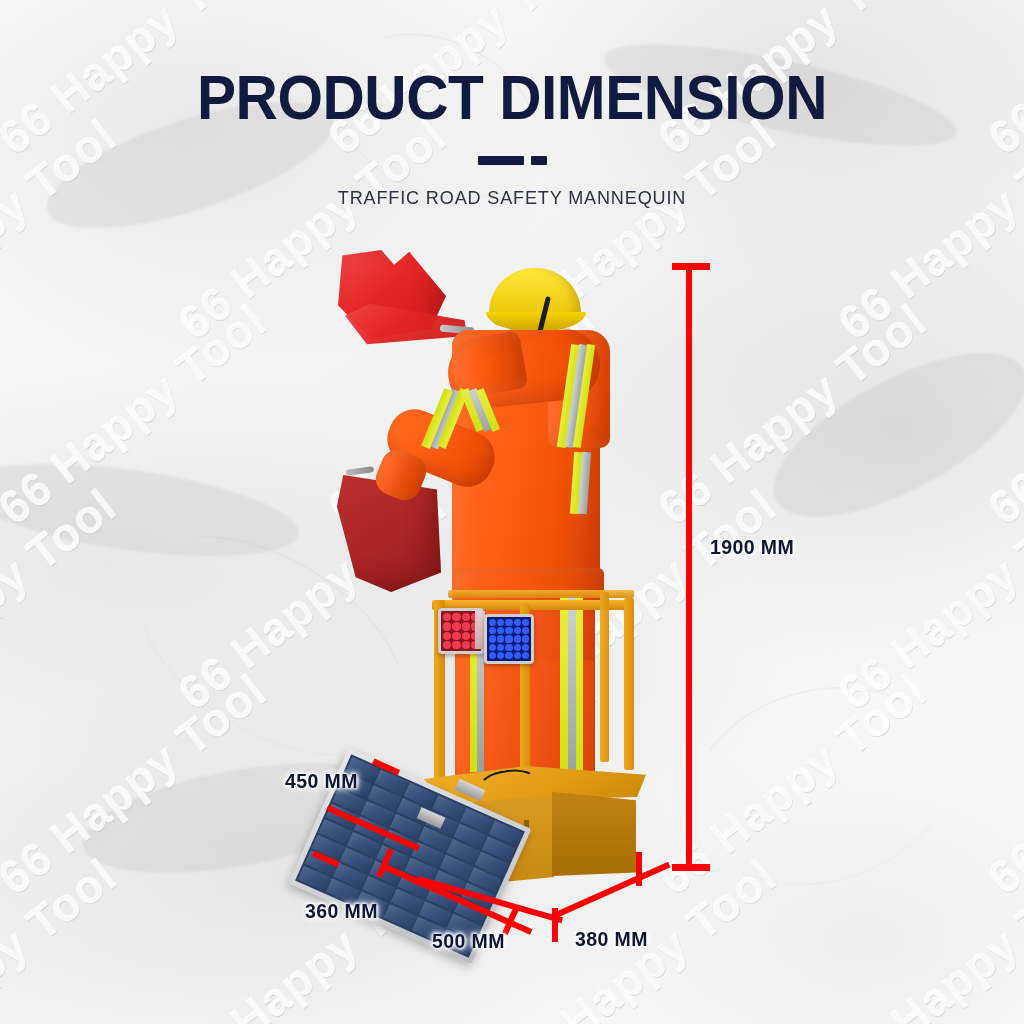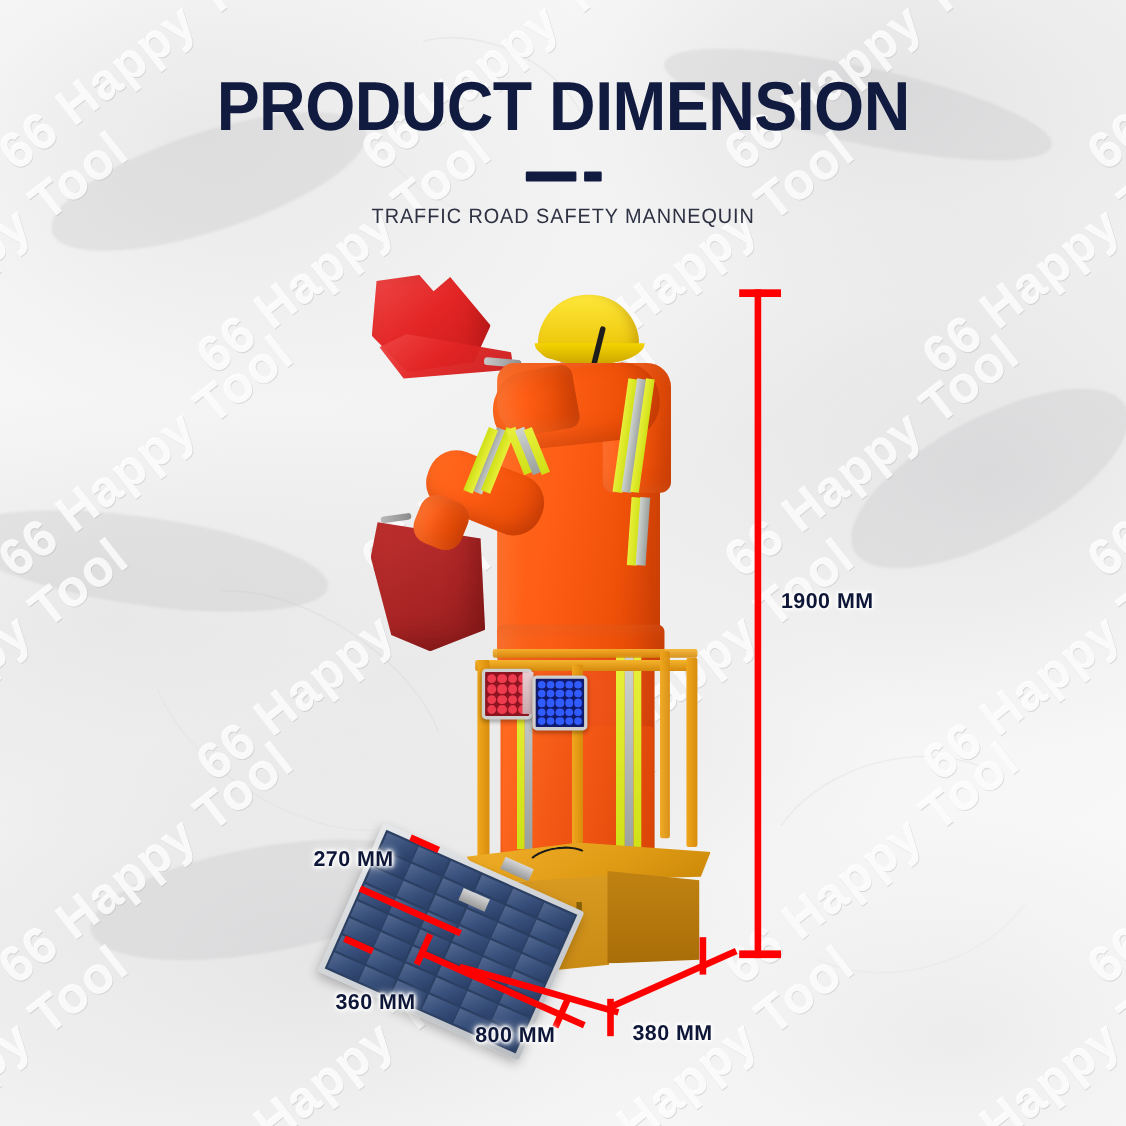--- a/index.html
+++ b/index.html
@@ -347,28 +347,28 @@
 <div id="dims">
 
   <div class="dimline" style="left:686px;top:263px;width:6px;height:608px;"></div>
   <div class="dimline" style="left:672px;top:263px;width:38px;height:7px;"></div>
   <div class="dimline" style="left:672px;top:864px;width:38px;height:7px;"></div>
   <div class="dimlabel" style="left:710px;top:536px;">1900 MM</div>
 
   <div class="dimline" style="left:370px;top:778px;width:6px;height:100px;transform:rotate(-66deg);transform-origin:center;"></div>
   <div class="dimline" style="left:372px;top:764px;width:28px;height:6px;transform:rotate(24deg);"></div>
   <div class="dimline" style="left:312px;top:856px;width:28px;height:6px;transform:rotate(24deg);"></div>
-  <div class="dimlabel" style="left:285px;top:770px;">270 MM</div>
+  <div class="dimlabel" style="left:285px;top:770px;">450 MM</div>
 
   <div class="dimline" style="left:385px;top:864px;width:160px;height:6px;transform:rotate(24deg);transform-origin:left center;"></div>
   <div class="dimline" style="left:382px;top:848px;width:6px;height:30px;transform:rotate(24deg);"></div>
   <div class="dimline" style="left:508px;top:905px;width:6px;height:30px;transform:rotate(24deg);"></div>
   <div class="dimlabel" style="left:305px;top:900px;">360 MM</div>
 
   <div class="dimline" style="left:418px;top:876px;width:150px;height:6px;transform:rotate(16deg);transform-origin:left center;"></div>
   <div class="dimline" style="left:552px;top:908px;width:6px;height:34px;"></div>
-  <div class="dimlabel" style="left:432px;top:930px;">800 MM</div>
+  <div class="dimlabel" style="left:432px;top:930px;">500 MM</div>
 
   <div class="dimline" style="left:556px;top:912px;width:124px;height:6px;transform:rotate(-24deg);transform-origin:left center;"></div>
   <div class="dimline" style="left:636px;top:852px;width:6px;height:34px;"></div>
   <div class="dimlabel" style="left:575px;top:928px;">380 MM</div>
 
 </div>
 
 </body></html>

